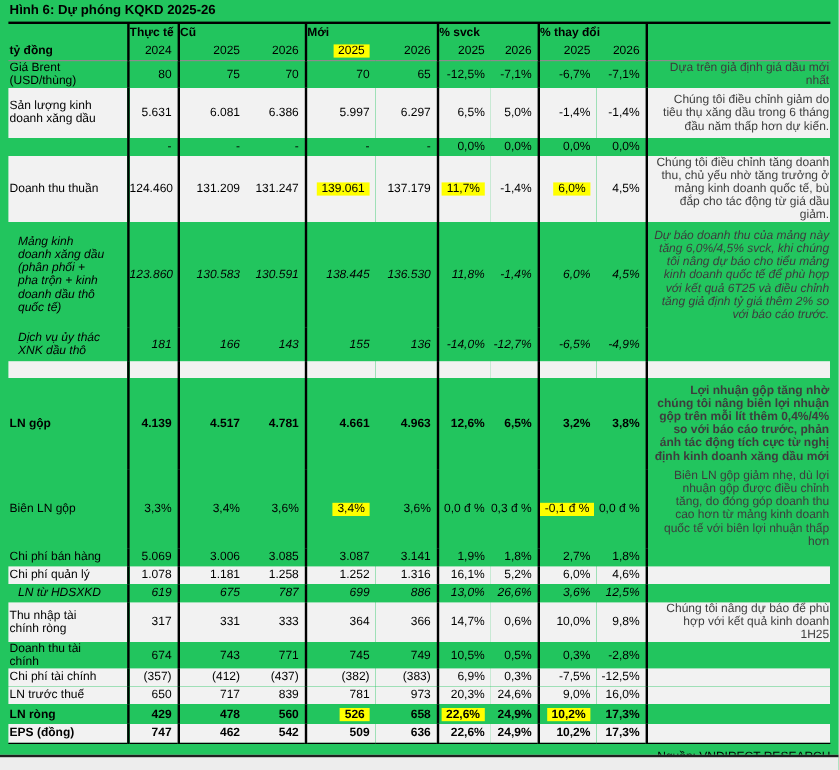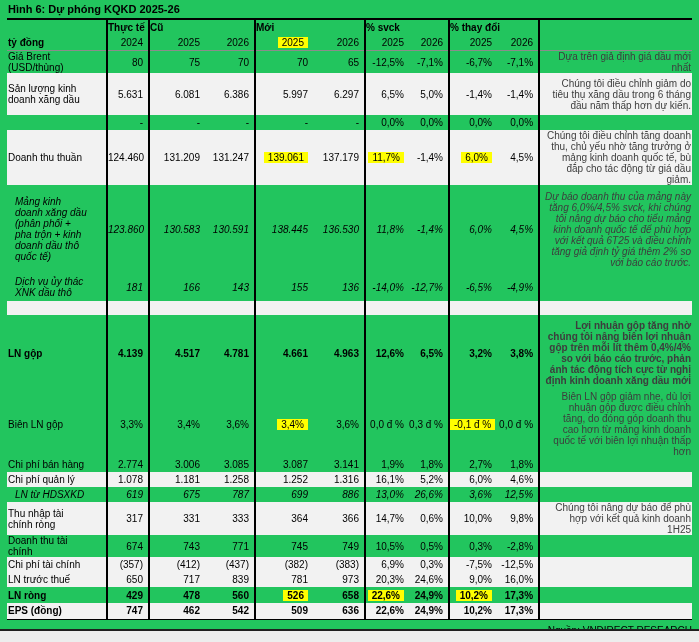--- a/index.html
+++ b/index.html
@@ -206,21 +206,21 @@
           <td class="num"><span class="hl">3,4%</span></td>
           <td class="num sep">3,6%</td>
           <td class="num">0,0 đ %</td>
           <td class="num sep">0,3 đ %</td>
           <td class="num"><span class="hl">-0,1 đ %</span></td>
           <td class="num sep">0,0 đ %</td>
           <td class="note">Biên LN gộp giảm nhẹ, dù lợi nhuận gộp được điều chỉnh tăng, do đóng góp doanh thu cao hơn từ mảng kinh doanh quốc tế với biên lợi nhuận thấp hơn</td>
         </tr>
         <tr style="height: 15px;">
           <td class="lbl sep">Chi phí bán hàng</td>
-          <td class="num sep">2.774</td>
+          <td class="num sep">5.069</td>
           <td class="num">3.006</td>
           <td class="num sep">3.085</td>
           <td class="num">3.087</td>
           <td class="num sep">3.141</td>
           <td class="num">1,9%</td>
           <td class="num sep">1,8%</td>
           <td class="num">2,7%</td>
           <td class="num sep">1,8%</td>
           <td class="note"></td>
         </tr>

